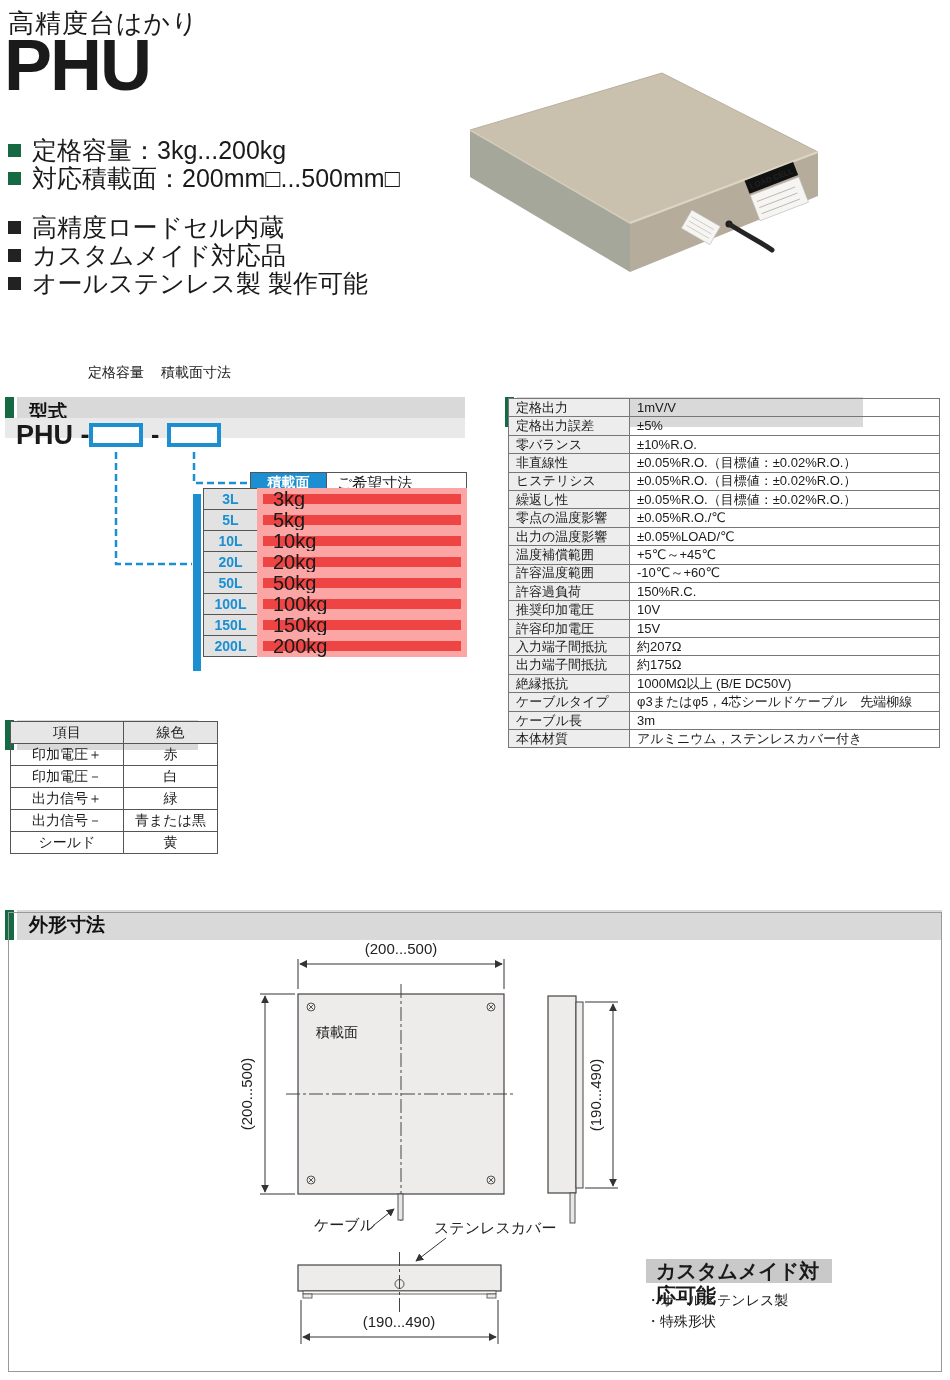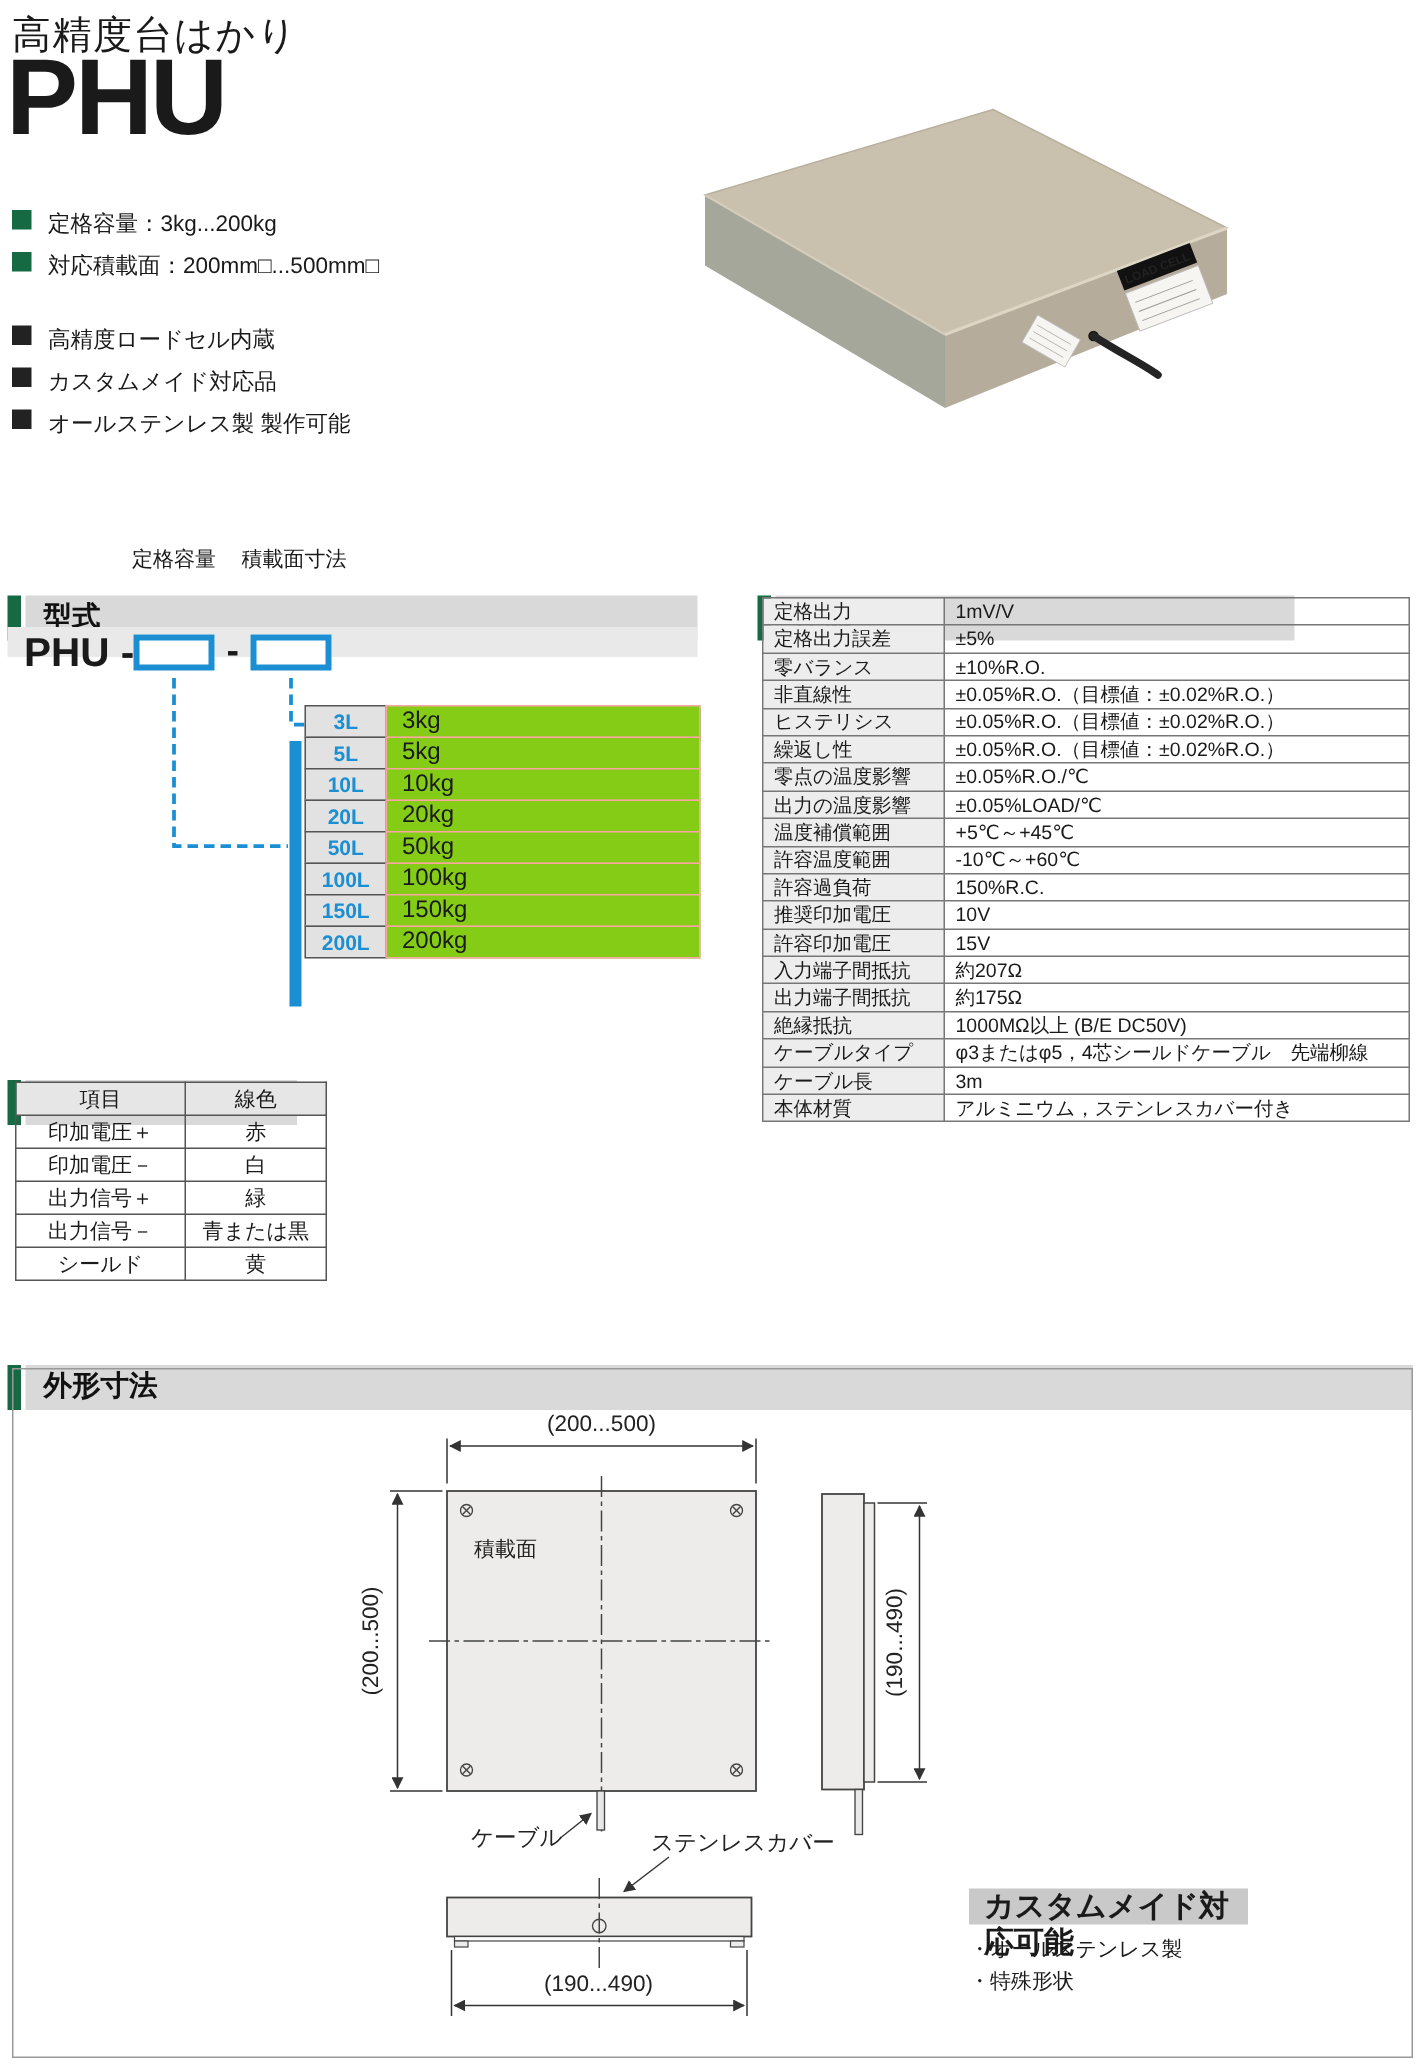--- a/index.html
+++ b/index.html
@@ -6,21 +6,21 @@
   .page{position:relative;width:950px;height:1380px;background:#fff;overflow:hidden;
         font-family:"Liberation Sans","DejaVu Sans",sans-serif;color:#1a1a1a;}
   .abs{position:absolute;}
 
   
   .category{left:8px;top:6px;font-size:26px;letter-spacing:1px;}
   .product-name{left:4px;top:26px;font-size:72px;font-weight:900;letter-spacing:-2px;line-height:1.1;}
 
   
   .feat-list{left:8px;display:block;}
-  .feat{display:flex;height:20px;margin-bottom:8px;font-size:15px;}
+  .feat{display:flex;align-items:center;height:20px;margin-bottom:8px;font-size:25px;}
   .sq{width:13px;height:13px;margin-right:11px;flex:0 0 13px;}
   .sq.green{background:#156a43;}
   .sq.black{background:#222;}
 
   
   .sec-header{height:30px;display:flex;align-items:stretch;margin-top:45px;}
   .sec-green{width:9px;background:#156a43;margin-right:3px;}
   .sec-title{flex:1;background:#d9d9d9;font-weight:bold;font-size:19px;line-height:30px;padding-left:12px;color:#111;}
 
   
@@ -28,26 +28,26 @@
   .model-band{left:5px;top:418px;width:460px;height:20px;background:#e9e9e9;}
   .model-prefix{left:11px;top:2px;font-size:27px;font-weight:900;position:absolute;}
   .m-box{position:absolute;top:5px;width:46px;height:16px;border:4px solid #1b8fd2;background:#fff;}
   .m-sep{position:absolute;left:146px;top:2px;font-size:25px;font-weight:900;}
   .cap-header{left:250px;top:472px;width:217px;height:22px;display:flex;border:1px solid #555;box-sizing:border-box;}
   .cap-header .hd-blue{width:75px;background:#1b8fd2;color:#fff;font-weight:bold;font-size:14px;
         display:flex;align-items:center;justify-content:center;}
   .cap-header .hd-white{flex:1;background:#fff;border-left:1px solid #555;font-size:15px;
         display:flex;align-items:center;padding-left:10px;}
   .cap-bar{left:193px;top:494px;width:8px;height:177px;background:#1b8fd2;}
-  .cap-rows{left:203px;top:470px;width:264px;}
+  .cap-rows{left:203px;top:488px;width:264px;}
   .cap-row{display:flex;height:22px;margin-top:-1px;}
   .cap-row:first-child{margin-top:0;}
   .cap-code{width:55px;border:1px solid #555;background:#e2e2e2;color:#1b8fd2;font-weight:bold;font-size:14px;
         display:flex;align-items:center;justify-content:center;box-sizing:border-box;}
-  .cap-val{flex:1;border:1px solid #fca5a5;margin-left:-1px;background:#84cc16;font-size:16px;
+  .cap-val{flex:1;border:6px solid #fca5a5;margin-left:-1px;background:#ef4444;font-size:20px;
         display:flex;align-items:center;padding-left:10px;box-sizing:border-box;}
 
   
   .spec-table{border-collapse:collapse;width:432px;}
   .spec-table td{border:1px solid #777;font-size:13px;height:17.4px;padding:0 7px;line-height:1.05;white-space:nowrap;}
   .spec-table td.sl{width:106px;background:#ededed;}
 
   
   .wire-table{border-collapse:collapse;width:208px;}
   .wire-table td,.wire-table th{border:1px solid #555;font-size:14px;height:19px;text-align:center;font-weight:normal;}

